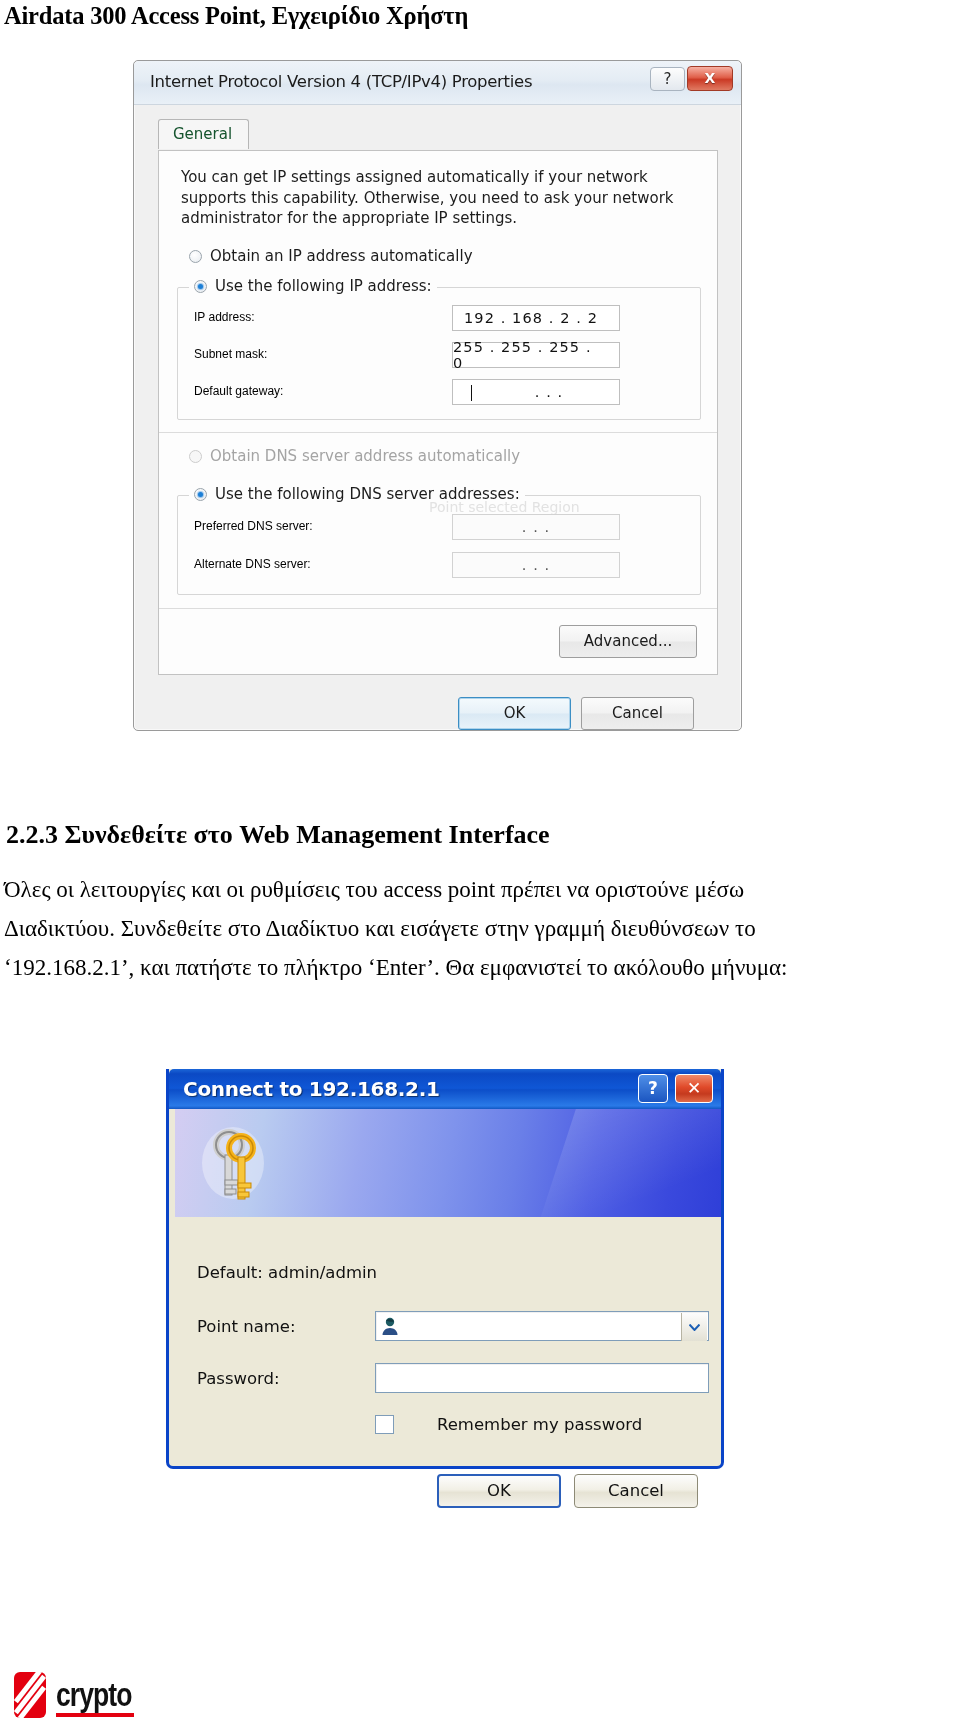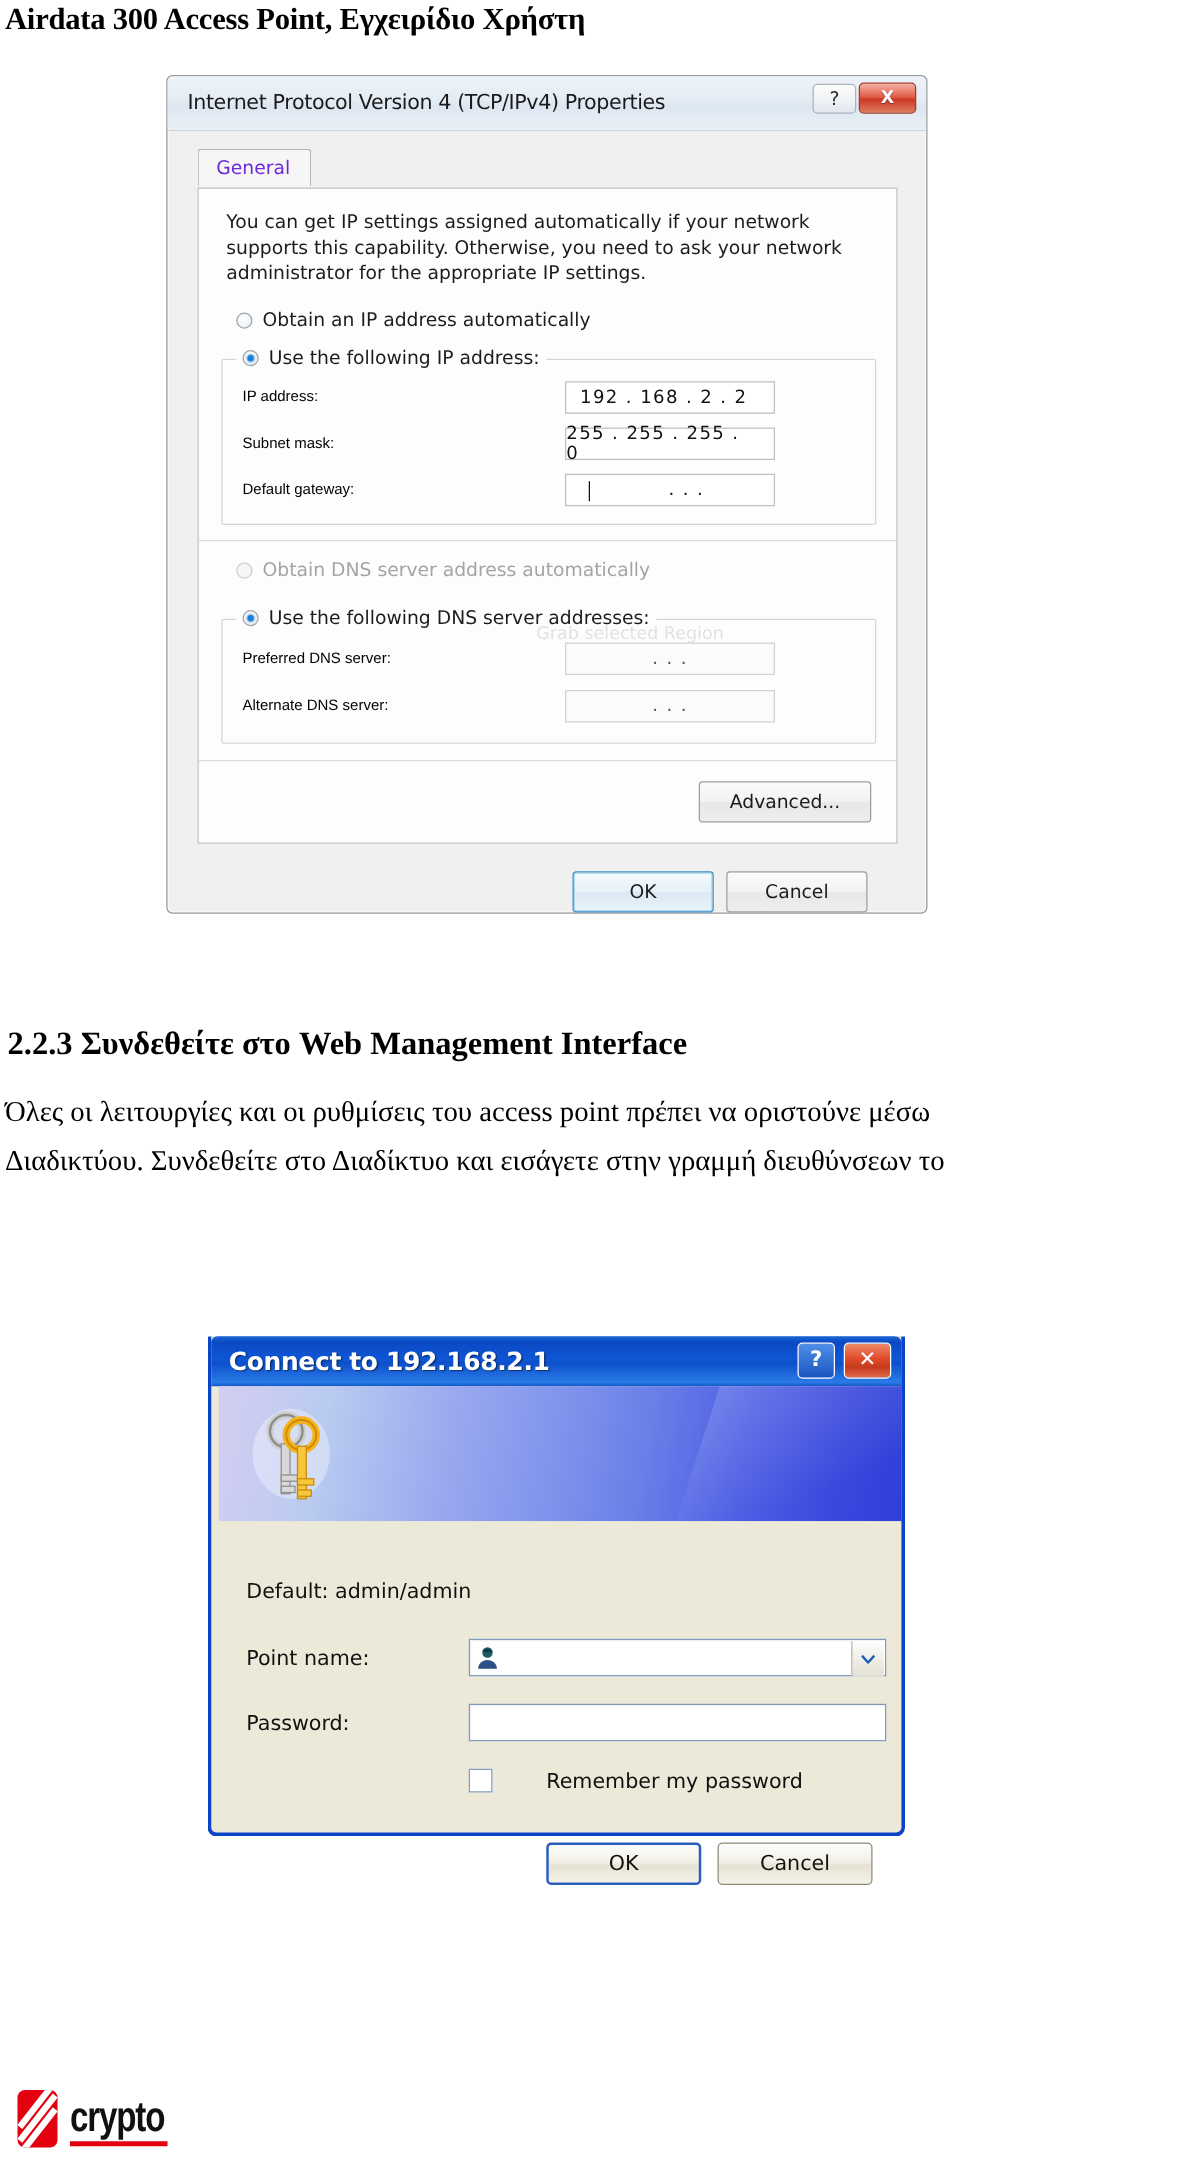--- a/index.html
+++ b/index.html
@@ -64,21 +64,21 @@
   .win7-body { position:absolute; left:0; top:44px; right:0; bottom:0; }
 
   .tabstrip { position:absolute; left:24px; top:14px; }
   .tab {
     display:inline-block;
     background:#f6f6f6;
     border:1px solid #b6b6b6; border-bottom:none;
     border-radius:3px 3px 0 0;
     padding:5px 16px 6px 14px;
     font-family:"DejaVu Sans", sans-serif; font-size:15px;
-    color:#6d28d9;
+    color:#14532d;
   }
   .tabpanel {
     position:absolute; left:24px; top:45px;
     width:560px; height:525px;
     border:1px solid #c2c2c2;
     background:#fdfdfd;
   }
 
   .desc {
     position:absolute; left:22px; top:16px; width:512px;
@@ -329,21 +329,21 @@
 
       <div class="radio-row dim" style="left:30px; top:296px;">
         <span class="radio dim"></span><span>Obtain DNS server address automatically</span>
       </div>
 
       <div class="groupbox" style="left:18px; top:344px; width:524px; height:100px;"></div>
       <div class="radio-row" style="left:30px; top:334px; background:#fdfdfd; padding:0 5px;">
         <span class="radio on"></span><span>Use the following DNS server addresses:</span>
       </div>
 
-      <div class="watermark" style="left:270px; top:348px;">Grab selected Region</div>
+      <div class="watermark" style="left:270px; top:348px;">Point selected Region</div>
 
       <div class="field-label" style="left:35px; top:368px;">Preferred DNS server:</div>
       <div class="ipbox dim" style="left:293px; top:363px; justify-content:center; padding-right:0;">.     .     .</div>
 
       <div class="field-label" style="left:35px; top:406px;">Alternate DNS server:</div>
       <div class="ipbox dim" style="left:293px; top:401px; justify-content:center; padding-right:0;">.     .     .</div>
 
       <div class="sep-line" style="top:457px;"></div>
 
       <div class="btn" style="left:400px; top:474px; width:138px; height:33px; line-height:31px;">Advanced...</div>
@@ -352,20 +352,21 @@
     <div class="btn primary" style="left:324px; top:592px; width:113px; height:33px; line-height:31px;">OK</div>
     <div class="btn" style="left:447px; top:592px; width:113px; height:33px; line-height:31px;">Cancel</div>
   </div>
 </div>
 
 <div class="sec-heading">2.2.3 Συνδεθείτε στο Web Management Interface</div>
 
 <div class="para" style="top:870px;">
   <span class="line">Όλες οι λειτουργίες και οι ρυθμίσεις του access point πρέπει να οριστούνε μέσω</span>
   <span class="line">Διαδικτύου. Συνδεθείτε στο Διαδίκτυο και εισάγετε στην γραμμή διευθύνσεων το</span>
+  <span class="line">‘192.168.2.1’, και πατήστε το πλήκτρο ‘Enter’. Θα εμφανιστεί το ακόλουθο μήνυμα:</span>
 </div>
 
 <div class="winxp-dialog">
 
   <div class="winxp-titlebar">
     <div class="winxp-title">Connect to 192.168.2.1</div>
     <div class="xp-help">?</div>
     <div class="xp-close">✕</div>
   </div>
 

